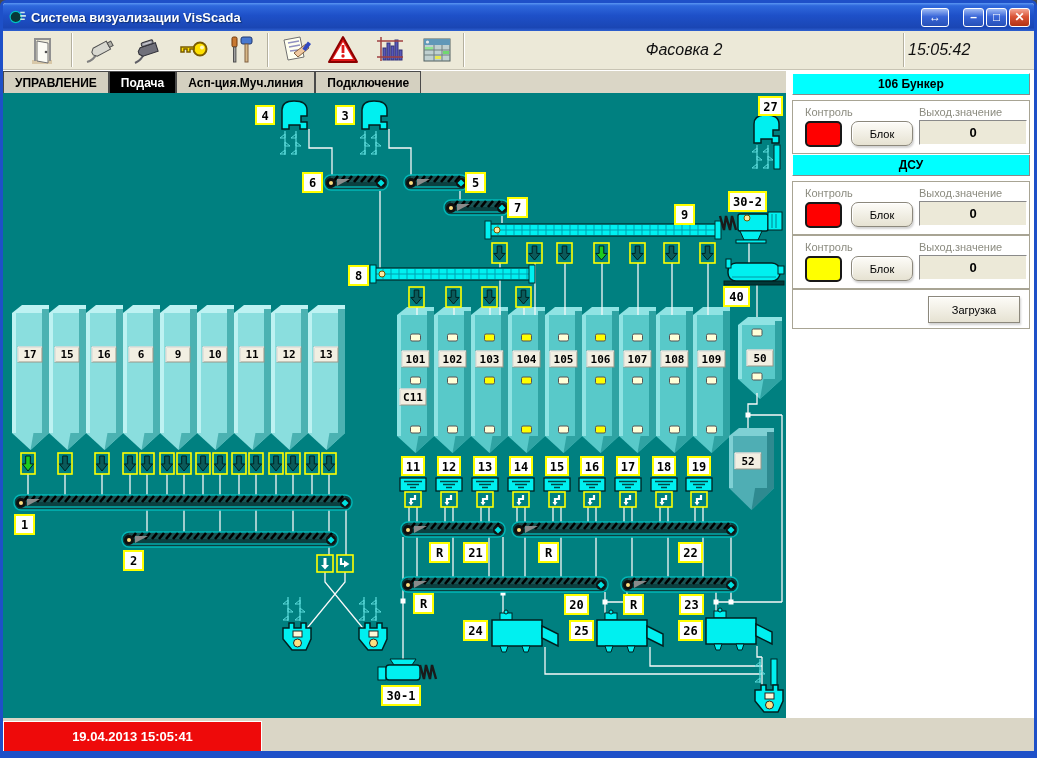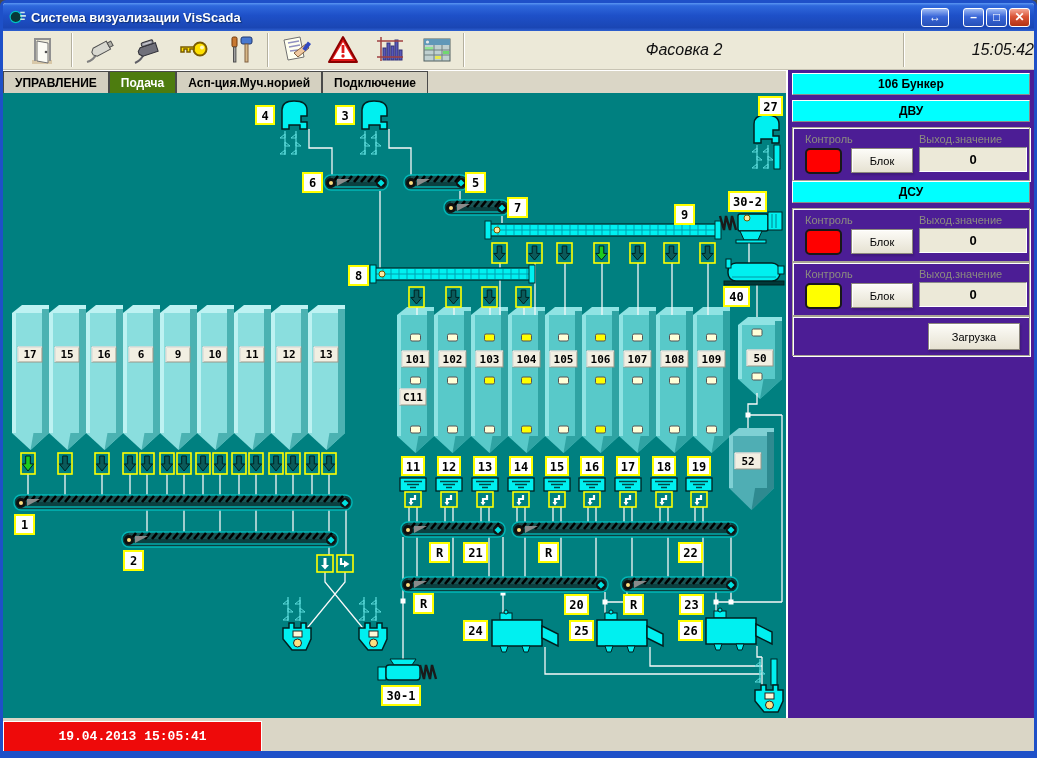--- a/index.html
+++ b/index.html
@@ -15,48 +15,48 @@
   .tbtn{width:21px;height:19px;border-radius:3px;margin-left:2px;display:flex;align-items:center;
        justify-content:center;color:#fff;font-size:12px;font-weight:bold;cursor:default;
        background:linear-gradient(180deg,#9FBCF6,#3A66D8 45%,#2650B8);border:1px solid #fff;line-height:1;}
   .tbtn.switch{width:28px;margin-right:12px;}
   .tbtn.close{background:linear-gradient(180deg,#F4A896,#DA5436 45%,#B23212);}
   .toolbar{height:39px;background:#ECE9D8;display:flex;align-items:center;padding-left:18px;
        border-bottom:1px solid #C8C4B4;}
   .tool{width:47px;height:37px;display:flex;align-items:center;justify-content:center;}
   .tsep{width:0;height:34px;border-left:1px solid #B4B09E;border-right:1px solid #FFF;margin:0 3px;}
   .tb-label{flex:1;text-align:center;font-style:italic;font-size:16px;color:#101010;}
-  .tb-clock{width:126px;text-align:right;font-style:italic;font-size:16px;color:#101010;}
+  .tb-clock{width:126px;text-align:left;font-style:italic;font-size:16px;color:#101010;}
   .main{display:flex;height:648px;}
   .left-col{width:783px;display:flex;flex-direction:column;}
   .tabrow{height:23px;background:#DAD6C6;display:flex;align-items:flex-end;border-top:1px solid #fff;}
   .tab{height:22px;padding:0 11px;display:flex;align-items:center;font-weight:bold;font-size:12px;
        background:#D4D0C0;border:1px solid #4A4A4A;border-bottom:none;color:#000;white-space:nowrap;}
-  .tab.active{background:#4d7c0f;color:#fff;}
+  .tab.active{background:#000000;color:#fff;}
   .diagram{width:783px;height:625px;background:#008080;}
-  .panel{width:248px;background:#4c1d95;border-left:2px solid #fff;padding:3px 4px;}
+  .panel{width:248px;background:#ffffff;border-left:2px solid #fff;padding:3px 4px;}
   .cyanbar{background:#00FFFF;border:1px solid #8A8A8A;border-top-color:#fff;border-left-color:#fff;
        text-align:center;font-weight:bold;font-size:12px;padding:3px 0;margin-bottom:5px;color:#000;}
   .group{border:1px solid #A8A494;box-shadow:inset 1px 1px 0 #fff,1px 1px 0 #fff;
        position:relative;height:54px;}
   .glabel{position:absolute;color:#8C8C80;font-size:11px;}
   .klabel{left:12px;top:5px;}  .vlabel{left:126px;top:5px;}
   .light{position:absolute;left:12px;top:20px;width:37px;height:26px;border:2px solid #181818;border-radius:5px;}
   .pbtn{position:absolute;background:linear-gradient(180deg,#FDFCF8,#E6E2D2);border:1px solid #8C887C;
        box-shadow:inset 1px 1px 0 #fff,1px 2px 2px rgba(0,0,0,.18);font-size:11px;color:#000;
        font-family:"Liberation Sans",sans-serif;display:flex;align-items:center;justify-content:center;}
-  .block-btn{left:58px;top:20px;width:62px;height:25px;}
+  .block-btn{left:58px;top:20px;width:62px;height:25px;border-radius:7px;}
   .vbox{position:absolute;left:126px;top:19px;width:108px;height:25px;background:#ECE9D8;
        border:1px solid #8A8A8A;border-bottom-color:#fff;border-right-color:#fff;
        text-align:center;font-weight:bold;font-size:13px;line-height:24px;color:#000;}
   .params-group{height:40px;}
   .params-btn{right:9px;top:6px;width:92px;height:27px;}
   .statusband{height:37px;background:#DAD6C6;padding-top:3px;display:flex;}
   .scell{color:#fff;font-weight:bold;font-size:13px;display:flex;align-items:center;justify-content:center;
-       border:1px solid #fff;height:31px;white-space:nowrap;font-family:Liberation Mono, monospace;}
+       border:1px solid #fff;height:31px;white-space:nowrap;}
   .scell.time{width:259px;}
   .scell.msg{flex:1;}
 </style>
 </head>
 <body>
 
 <div class="win">
   <div class="titlebar">
     <span class="app-icon"><svg viewBox="0 0 16 16" width="18" height="18">
           <circle cx="6" cy="8" r="5" fill="#083838" stroke="#00C0C0"></circle>
@@ -166,21 +166,21 @@
   <div class="main">
     <div class="left-col">
       <div class="tabrow" id="tabrow">
           <div class="tab">
             <span>УПРАВЛЕНИЕ</span>
           </div>
           <div class="tab active">
             <span>Подача</span>
           </div>
           <div class="tab">
-            <span>Асп-ция.Муч.норией</span>
+            <span>Асп-ция.Муч.линия</span>
           </div>
           <div class="tab">
             <span>Подключение</span>
           </div>
         </div>
       <svg class="diagram" id="scada" viewBox="3 92 783 625">
           <g>
             <polygon points="12,312 22,304 49,304 49,312" fill="#BDF2F2"></polygon>
             <rect x="12" y="312" width="37" height="120" fill="#8ADEDE"></rect>
             <rect x="12" y="312" width="4" height="120" fill="#BDF2F2"></rect>
@@ -1323,21 +1323,20 @@
           </g>
           <g>
             <rect x="382" y="685" width="38" height="19" fill="#FFFFFF" stroke="#FFFF00" stroke-width="2"></rect>
             <text x="401" y="699" text-anchor="middle" fill="#000" font-family="&quot;DejaVu Sans Mono&quot;,monospace" font-weight="bold" font-size="12">30-1</text>
           </g>
         </svg>
     </div>
     <div class="panel" id="side-panel">
       <div class="cyanbar">106 Бункер</div>
       <div id="panel-sections">
-          <div class="cyanbar">ДВУ</div>
           <div class="group">
             <span class="glabel klabel">Контроль</span>
             <span class="light" style="background: rgb(255, 0, 0);"></span>
             <button class="pbtn block-btn">Блок</button>
             <span class="glabel vlabel">Выход.значение</span>
             <div class="vbox">0</div>
           </div>
           <div class="cyanbar">ДСУ</div>
           <div class="group">
             <span class="glabel klabel">Контроль</span>

